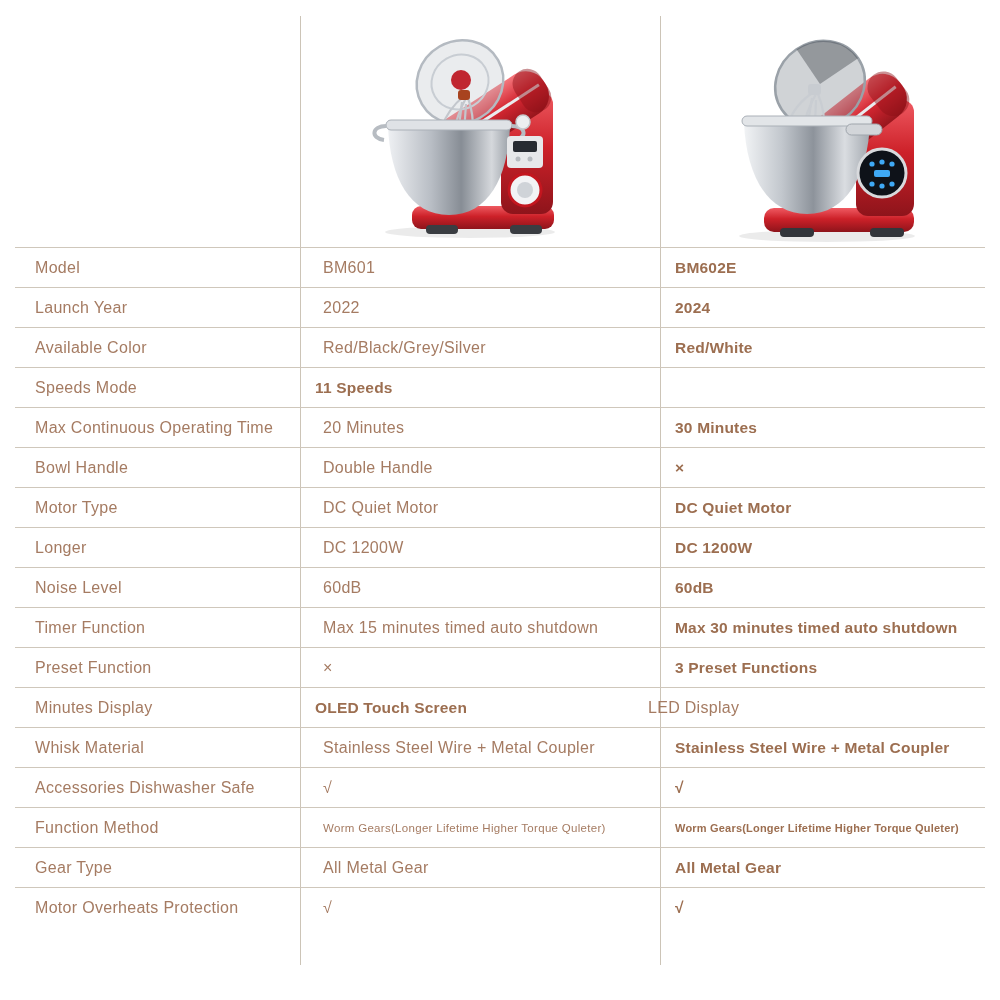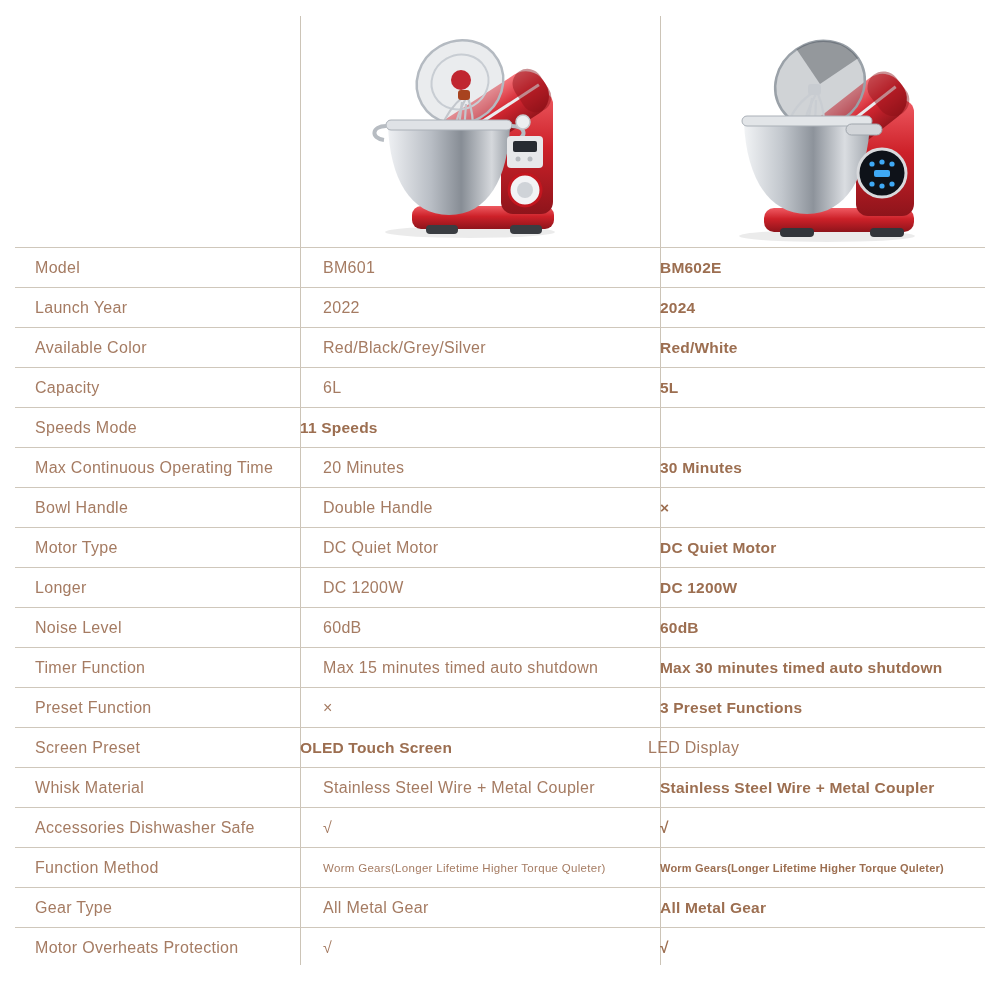--- a/index.html
+++ b/index.html
@@ -16,21 +16,21 @@
   .prod { position:absolute; }
   .prod.p1 { left:360px; top:10px; width:215px; height:235px; }
   .prod.p2 { left:722px; top:8px;  width:212px; height:238px; }
 
   
   .table { position:absolute; left:15px; top:247px; width:970px; }
   .row { display:flex; height:40px; border-top:1px solid #cfc7bb; align-items:center; }
   .cell { overflow:hidden; white-space:nowrap; }
   .c1 { width:285px; padding-left:20px; }
   .c2 { width:360px; padding-left:23px; }
-  .c3 { width:325px; }
+  .c3 { width:325px; padding-left:15px; }
   .label, .v1 { color:#a57b62; font-size:16px; letter-spacing:.3px; }
   .v2 { color:#9c6e50; font-size:15.5px; font-weight:bold; letter-spacing:.2px; }
   .row.small .v1 { font-size:11.5px; }
   .row.small .v2 { font-size:11px; }
 </style>
 </head>
 <body>
 
 <div class="stage">
 
@@ -176,25 +176,20 @@
       <div class="cell c1 label">Launch Year</div>
       <div class="cell c2 v1">2022</div>
       <div class="cell c3 v2">2024</div>
     </div>
     <div class="row">
       <div class="cell c1 label">Available Color</div>
       <div class="cell c2 v1">Red/Black/Grey/Silver</div>
       <div class="cell c3 v2">Red/White</div>
     </div>
     <div class="row">
-      <div class="cell c1 label">Capacity</div>
-      <div class="cell c2 v1">6L</div>
-      <div class="cell c3 v2">5L</div>
-    </div>
-    <div class="row">
       <div class="cell c1 label">Speeds Mode</div>
       <div class="cell c3 v2">11 Speeds</div>
     </div>
     <div class="row">
       <div class="cell c1 label">Max Continuous Operating Time</div>
       <div class="cell c2 v1">20 Minutes</div>
       <div class="cell c3 v2">30 Minutes</div>
     </div>
     <div class="row">
       <div class="cell c1 label">Bowl Handle</div>
@@ -220,21 +215,21 @@
       <div class="cell c1 label">Timer Function</div>
       <div class="cell c2 v1">Max 15 minutes timed auto shutdown</div>
       <div class="cell c3 v2">Max 30 minutes timed auto shutdown</div>
     </div>
     <div class="row">
       <div class="cell c1 label">Preset Function</div>
       <div class="cell c2 v1">×</div>
       <div class="cell c3 v2">3 Preset Functions</div>
     </div>
     <div class="row">
-      <div class="cell c1 label">Screen Preset</div>
+      <div class="cell c1 label">Minutes Display</div>
       <div class="cell c3 v2">OLED Touch Screen</div>
       <div class="cell c2 v1">LED Display</div>
     </div>
     <div class="row">
       <div class="cell c1 label">Whisk Material</div>
       <div class="cell c2 v1">Stainless Steel Wire + Metal Coupler</div>
       <div class="cell c3 v2">Stainless Steel Wire + Metal Coupler</div>
     </div>
     <div class="row">
       <div class="cell c1 label">Accessories Dishwasher Safe</div>

